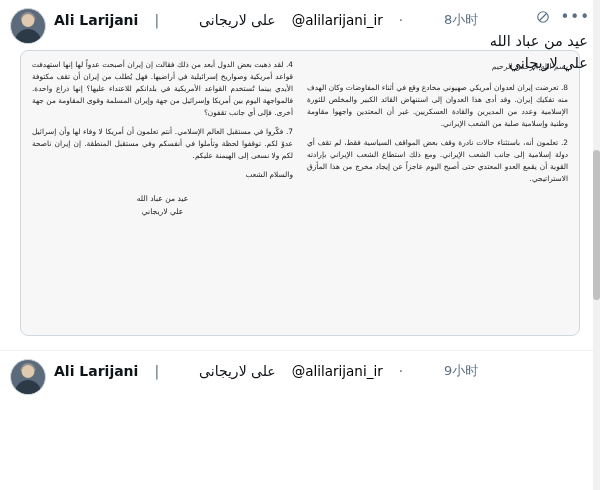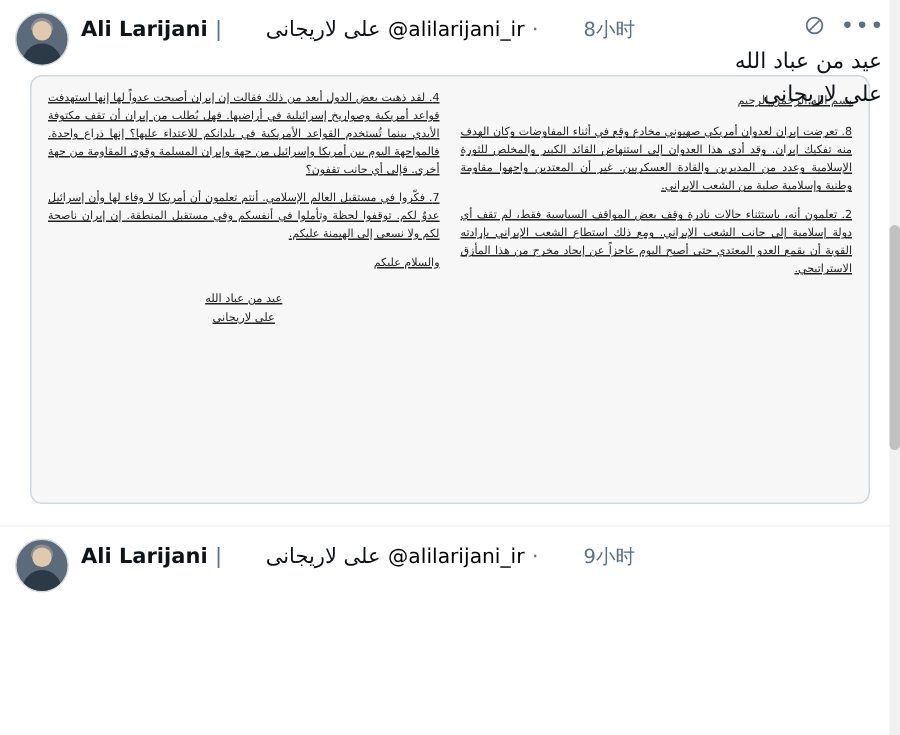--- a/index.html
+++ b/index.html
@@ -25,21 +25,21 @@
     width:13px;height:13px;border-radius:50%;background:#e0c9ae;
   }
   .avatar .body{
     position:absolute;left:50%;bottom:-2px;transform:translateX(-50%);
     width:26px;height:16px;border-radius:13px 13px 0 0;background:#2b3a46;
   }
   .avatar .hair{
     position:absolute;left:50%;top:3px;transform:translateX(-50%);
     width:15px;height:8px;border-radius:8px 8px 0 0;background:#8d8d8d;
   }
-  .names{display:flex;align-items:center;flex-wrap:wrap;gap:5px;padding-top:3px;flex:1;min-width:0;}
+  .names{display:flex;align-items:center;flex-wrap:wrap;gap:16px;padding-top:3px;flex:1;min-width:0;}
   .dname{font-weight:bold;font-size:14px;color:#0f1419;}
   .sep{color:#5b7083;font-size:14px;}
   .ar-name{font-size:14px;color:#0f1419;direction:rtl;margin-left:24px;}
   .handle{color:#000000;font-size:13.5px;}
   .dot{color:#5b7083;font-size:13.5px;}
   .time{color:#5b7083;font-size:13px;margin-left:25px;}
   .head-actions{display:flex;align-items:center;gap:10px;margin-left:auto;padding-top:2px;}
   .icon-btn{color:#5b7083;display:inline-flex;align-items:center;justify-content:center;}
   .dots{font-size:15px;line-height:10px;letter-spacing:1px;color:#5b7083;}
 
@@ -61,21 +61,20 @@
     box-sizing:border-box;
     gap:4px;
     overflow:hidden;
   }
   .col{
     flex:1 1 0;min-width:0;
     direction:rtl;text-align:right;
     font-size:7.4px;line-height:1.62;color:#222;
     padding:0 5px;
     box-sizing:border-box;
-    text-decoration:underline;
   }
   .col.c2{border-left:0;}
   .col p{margin:0 0 7px 0;text-align:justify;}
   .bism{text-align:right;font-size:7.6px;margin:2px 0 9px 0;color:#333;}
   .intro{text-align:right;margin-bottom:10px;}
   .sign{margin-top:12px;text-align:center;font-size:7.6px;line-height:1.7;}
   .sign div{margin:0;}
 
   
   .divider{height:1px;background:#eff3f4;margin:8px 0 0 0;}
@@ -139,21 +138,21 @@
 
       <div class="col c2">
         <div class="bism">بسم الله الرحمن الرحيم</div>
         <p>8. تعرضت إيران لعدوان أمريكي صهيوني مخادع وقع في أثناء المفاوضات وكان الهدف منه تفكيك إيران. وقد أدى هذا العدوان إلى استنهاض القائد الكبير والمخلص للثورة الإسلامية وعدد من المديرين والقادة العسكريين. غير أن المعتدين واجهوا مقاومة وطنية وإسلامية صلبة من الشعب الإيراني.</p>
         <p>2. تعلمون أنه، باستثناء حالات نادرة وقف بعض المواقف السياسية فقط، لم تقف أي دولة إسلامية إلى جانب الشعب الإيراني. ومع ذلك استطاع الشعب الإيراني بإرادته القوية أن يقمع العدو المعتدي حتى أصبح اليوم عاجزاً عن إيجاد مخرج من هذا المأزق الاستراتيجي.</p>
       </div>
 
       <div class="col c1">
         <p>4. لقد ذهبت بعض الدول أبعد من ذلك فقالت إن إيران أصبحت عدواً لها إنها استهدفت قواعد أمريكية وصواريخ إسرائيلية في أراضيها. فهل يُطلب من إيران أن تقف مكتوفة الأيدي بينما تُستخدم القواعد الأمريكية في بلدانكم للاعتداء عليها؟ إنها ذراع واحدة. فالمواجهة اليوم بين أمريكا وإسرائيل من جهة وإيران المسلمة وقوى المقاومة من جهة أخرى. فإلى أي جانب تقفون؟</p>
         <p>7. فكّروا في مستقبل العالم الإسلامي. أنتم تعلمون أن أمريكا لا وفاء لها وأن إسرائيل عدوٌ لكم. توقفوا لحظة وتأملوا في أنفسكم وفي مستقبل المنطقة. إن إيران ناصحة لكم ولا نسعى إلى الهيمنة عليكم.</p>
-        <p>والسلام عليكم</p>
+        <p>والسلام الشعب</p>
         <div class="sign">
           <div>عيد من عباد الله</div>
           <div>علي لاريجاني</div>
         </div>
       </div>
 
     </div>
   </div>
 
   <div class="divider"></div>

